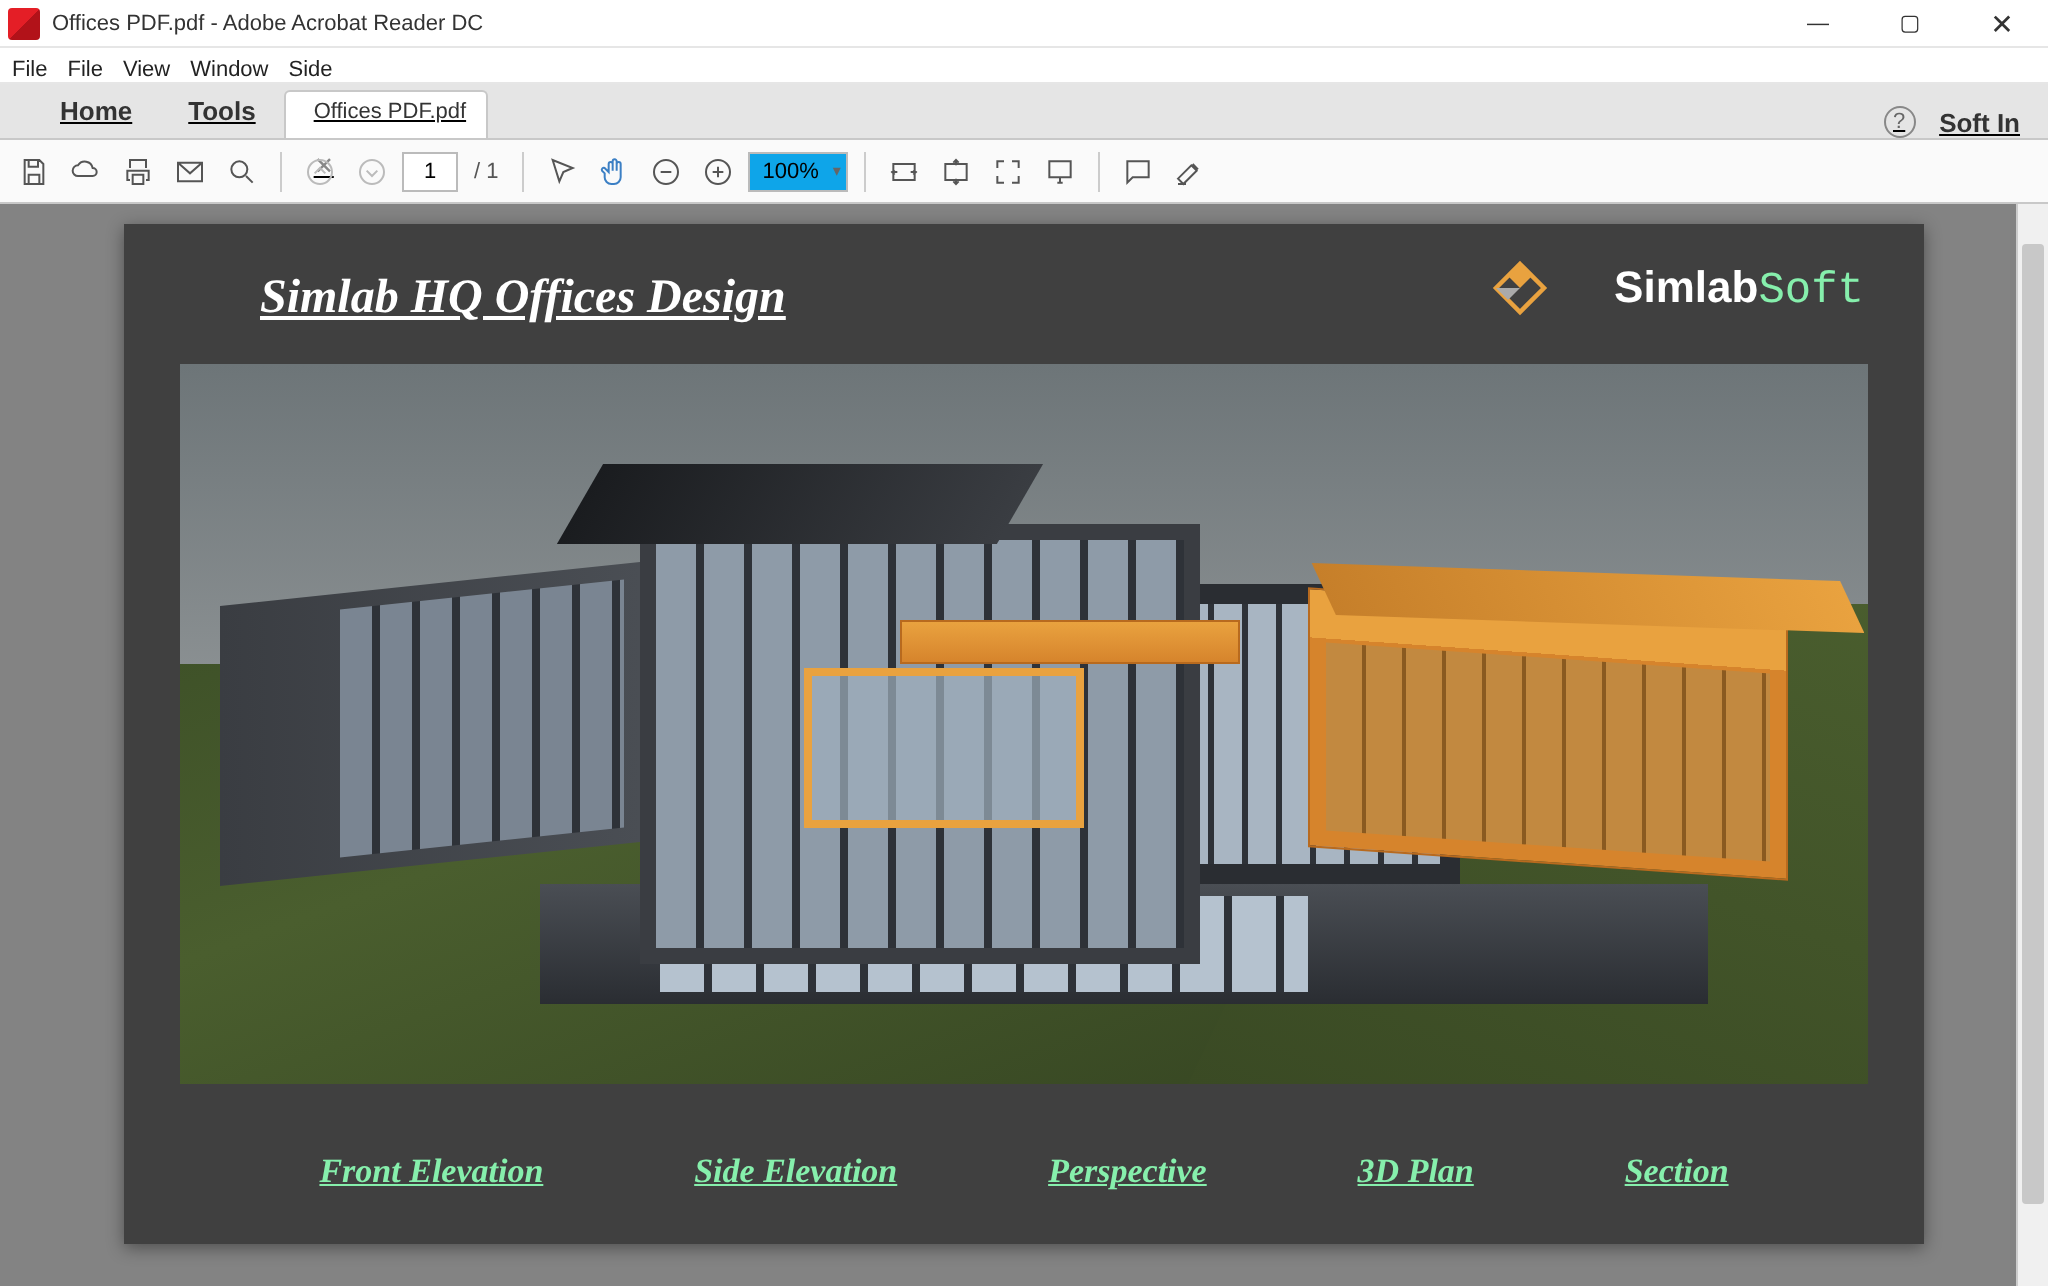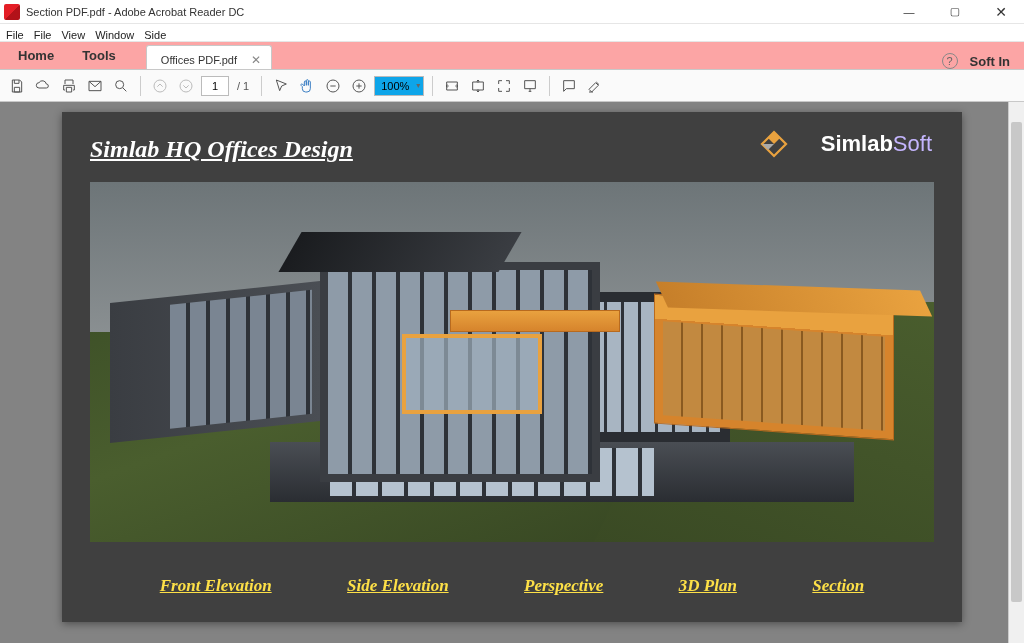--- a/index.html
+++ b/index.html
@@ -39,47 +39,47 @@
     padding-left: 6px;
     font-size: 11px;
     color: #222;
     gap: 10px;
     border-bottom: 1px solid #e6e6e6;
   }
 
   
   .tabbar {
     height: 28px;
-    background: #fca5a5;
+    background: #e5e5e5;
     display: flex;
     align-items: flex-end;
     border-bottom: 1px solid #c8c8c8;
-    padding-left: 4px;
+    padding-left: 16px;
+    text-decoration: underline;
   }
   .main-tab {
     padding: 6px 14px;
     font-size: 13px;
     font-weight: 600;
     color: #333;
     cursor: pointer;
   }
   .main-tab.home { }
   .doc-tab {
     height: 24px;
     background: #fff;
     border: 1px solid #c8c8c8;
     border-bottom: none;
     border-radius: 3px 3px 0 0;
-    margin-left: 16px;
     padding: 4px 10px 0 14px;
     font-size: 11px;
     color: #333;
     display: flex;
-    align-items: center;
     gap: 14px;
+    flex-direction: column;
   }
   .doc-tab-close { font-size: 12px; color: #888; }
   .tabbar-spacer { flex: 1; }
   .help-icon {
     width: 16px; height: 16px;
     border: 1px solid #888;
     border-radius: 50%;
     display: flex; align-items: center; justify-content: center;
     font-size: 11px; color: #666;
     margin-right: 12px;
@@ -162,32 +162,33 @@
     padding: 24px 28px;
     color: #fff;
   }
   .page-title {
     font-family: Georgia, "Times New Roman", serif;
     font-size: 24px;
     font-weight: bold;
     font-style: italic;
     text-decoration: underline;
     color: #fff;
+    margin-left: 40px;
   }
   .logo {
     position: absolute;
     top: 18px; right: 30px;
     display: flex;
     align-items: center;
     gap: 8px;
   }
   .logo-icon { width: 30px; height: 28px; }
   .logo-text { font-family: "Segoe UI", sans-serif; font-size: 22px; }
   .logo-text .s1 { color: #fff; font-weight: 600; margin-left: 24px; }
-  .logo-text .s2 { color: #c4b5fd; font-weight: 300; }
+  .logo-text .s2 { color: #86efac; font-weight: 300; font-family: Liberation Mono, monospace; }
 
   .render {
     position: absolute;
     top: 70px; left: 28px; right: 28px;
     height: 360px;
     overflow: hidden;
   }
   .sky { position: absolute; inset: 0; background: linear-gradient(#6d7578, #8f9496 50%, #a1a5a4); }
   .ground {
     position: absolute; left: -40px; right: -40px; bottom: 0; height: 210px;
@@ -275,29 +276,29 @@
     display: flex;
     justify-content: space-around;
     padding: 0 60px;
   }
   .bottom-links a {
     font-family: Georgia, "Times New Roman", serif;
     font-size: 17px;
     font-weight: bold;
     font-style: italic;
     text-decoration: underline;
-    color: #fde047;
+    color: #86efac;
   }
 </style>
 </head>
 <body>
 
 <div class="titlebar">
   <div class="app-icon"></div>
-  <div class="title">Section PDF.pdf - Adobe Acrobat Reader DC</div>
+  <div class="title">Offices PDF.pdf - Adobe Acrobat Reader DC</div>
   <div class="win-ctrl">—</div>
   <div class="win-ctrl">▢</div>
   <div class="win-ctrl close">✕</div>
 </div>
 
 <div class="menubar">
   <span>File</span>
   <span>File</span>
   <span>View</span>
   <span>Window</span>

